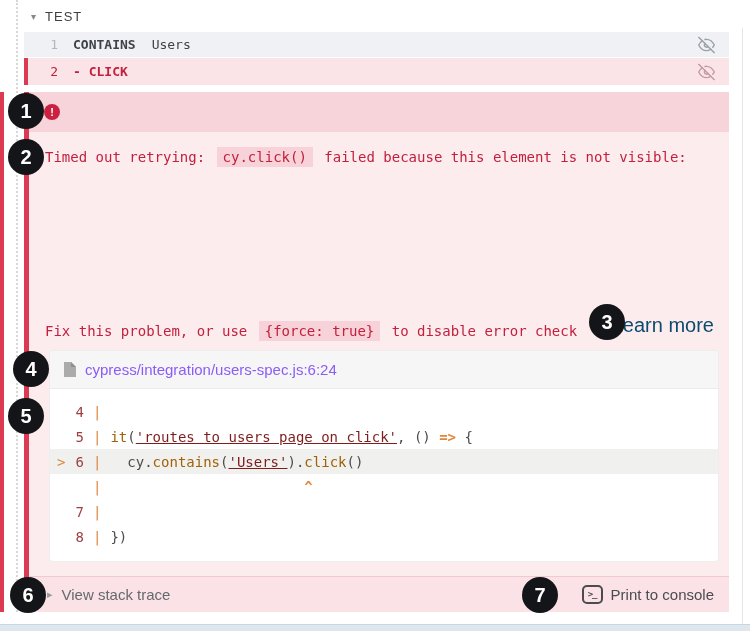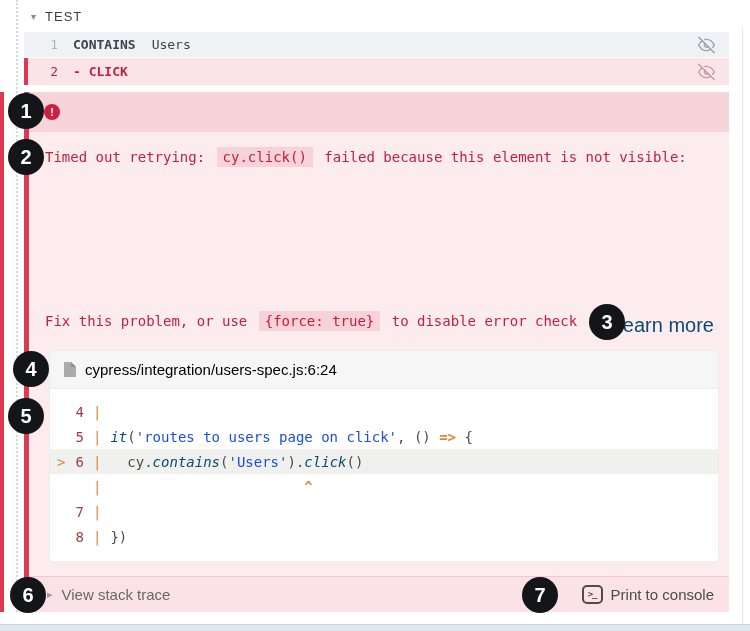--- a/index.html
+++ b/index.html
@@ -32,41 +32,41 @@
   .err-header { height:40px; background:#f6d4d9; display:flex; align-items:center; padding-left:15px; gap:10px; cursor:pointer; }
   .err-bang { width:16px; height:16px; border-radius:50%; background:#cb2140; color:#fff; font-size:11px; font-weight:bold;
               display:flex; align-items:center; justify-content:center; line-height:1; }
   .err-title { color:#c2203d; font-size:17px; }
   .err-body { position:relative; height:444px; background:#fdecee; font-family:"DejaVu Sans Mono", monospace;
               font-size:14px; color:#c2203d; }
   .err-p { position:absolute; left:16px; white-space:pre; }
   .p1 { top:17px; }
   .p2 { top:57px; }
   .p3 { top:105px; line-height:31px; width:660px; white-space:normal; }
-  .p4 { top:181px; }
+  .p4 { top:191px; }
   .pill { background:#f8d2d9; border-radius:0; padding:2px 6px; margin:0 3px; white-space:pre; }
   .learn-more { position:absolute; right:15px; top:182px; color:#0c4a6e; font-family:"Liberation Sans", sans-serif;
                 font-size:20px; cursor:pointer; }
 
   
   .code-frame { position:absolute; left:20px; top:218px; width:670px; height:212px; background:#fff;
                 border:1px solid #ededed; border-radius:4px; overflow:hidden; }
   .frame-header { height:38px; background:#f6f6f6; border-bottom:1px solid #ececec; display:flex; align-items:center;
                   padding-left:14px; gap:9px; }
-  .file-link { color:#000000; font-size:15px; font-family:"Liberation Sans", sans-serif; cursor:pointer; }
+  .file-link { color:#8b5cf6; font-size:15px; font-family:"Liberation Sans", sans-serif; cursor:pointer; }
   .frame-code { padding-top:10px; }
   .code-line { display:flex; align-items:center; height:25px; font-family:"DejaVu Sans Mono", monospace;
                font-size:14px; color:#4c4c4c; }
   .code-line.highlight { background:#f0f0ee; }
   .chev { width:16px; padding-left:7px; color:#e2863b; }
   .lnum { width:18px; text-align:right; color:#9e4043; }
   .pipe { margin-left:9px; color:#e2863b; }
   .toks { margin:0 0 0 9px; white-space:pre; font:inherit; }
-  .tok-kw { color:#0c4a6e;font-style:italic; }
-  .tok-str { color:#1d4ed8; }
+  .tok-kw { color:#a16207; }
+  .tok-str { color:#7f1d1d;text-decoration:underline; }
   .tok-pn { color:#4c4c4c; }
   .tok-arrow { color:#e2863b; font-weight:bold; }
 
   
   .err-footer { height:36px; background:#fae2e6; border-top:1px solid #f1c9d0; display:flex; align-items:center;
                 justify-content:space-between; padding:0 15px; font-size:15px; }
   .stack-toggle { display:flex; align-items:center; gap:9px; color:#66696d; cursor:pointer; margin-left:3px; }
   .stack-caret { color:#97999c; font-size:11px; }
   .print-btn { display:flex; align-items:center; gap:8px; color:#4a4c4f; cursor:pointer; }
   .term-icon { width:21px; height:19px; border:2px solid #4a4c4f; border-radius:5px; display:flex; align-items:center;

